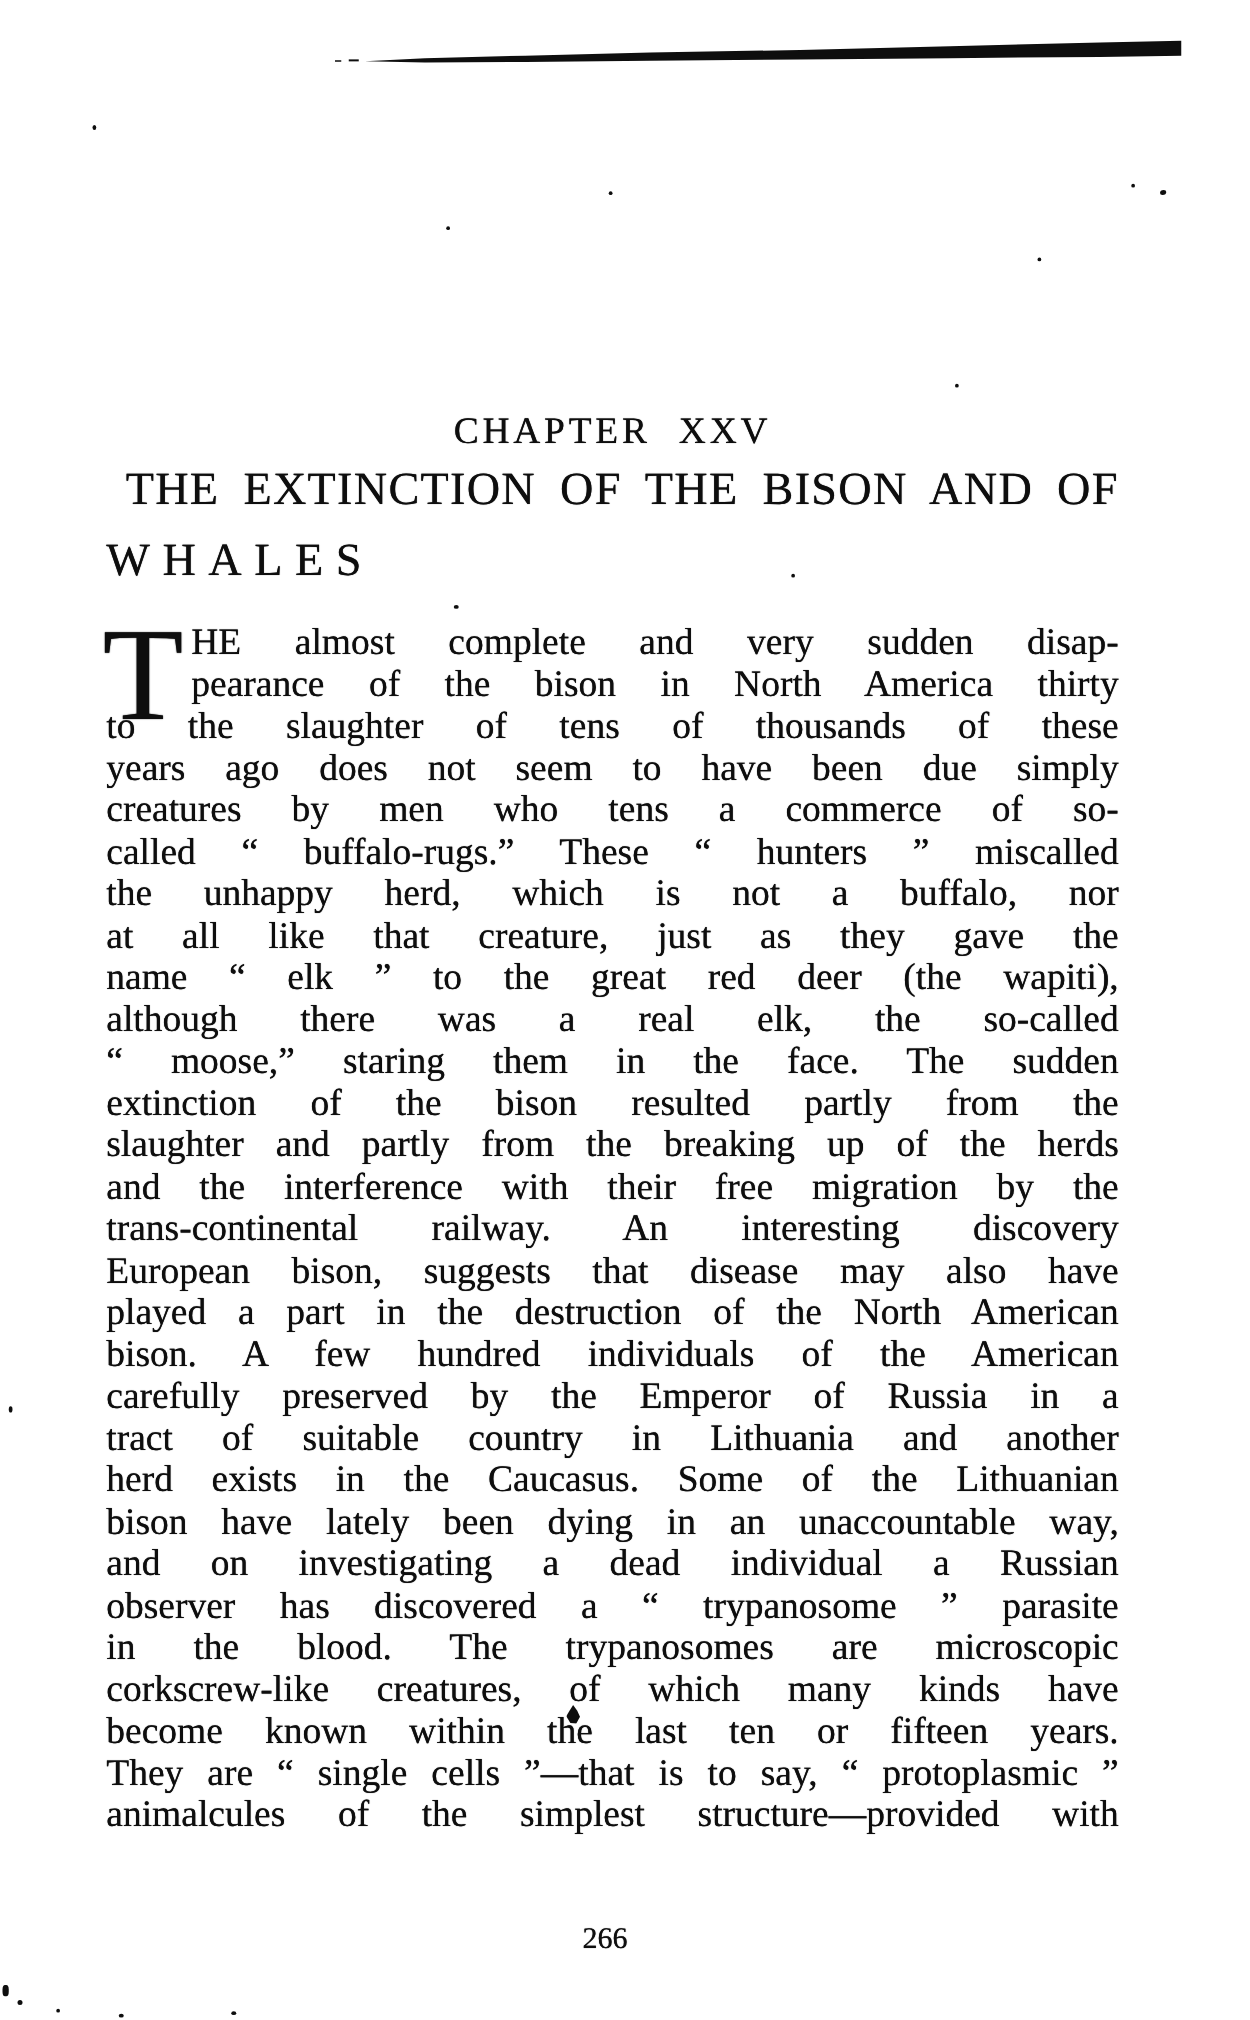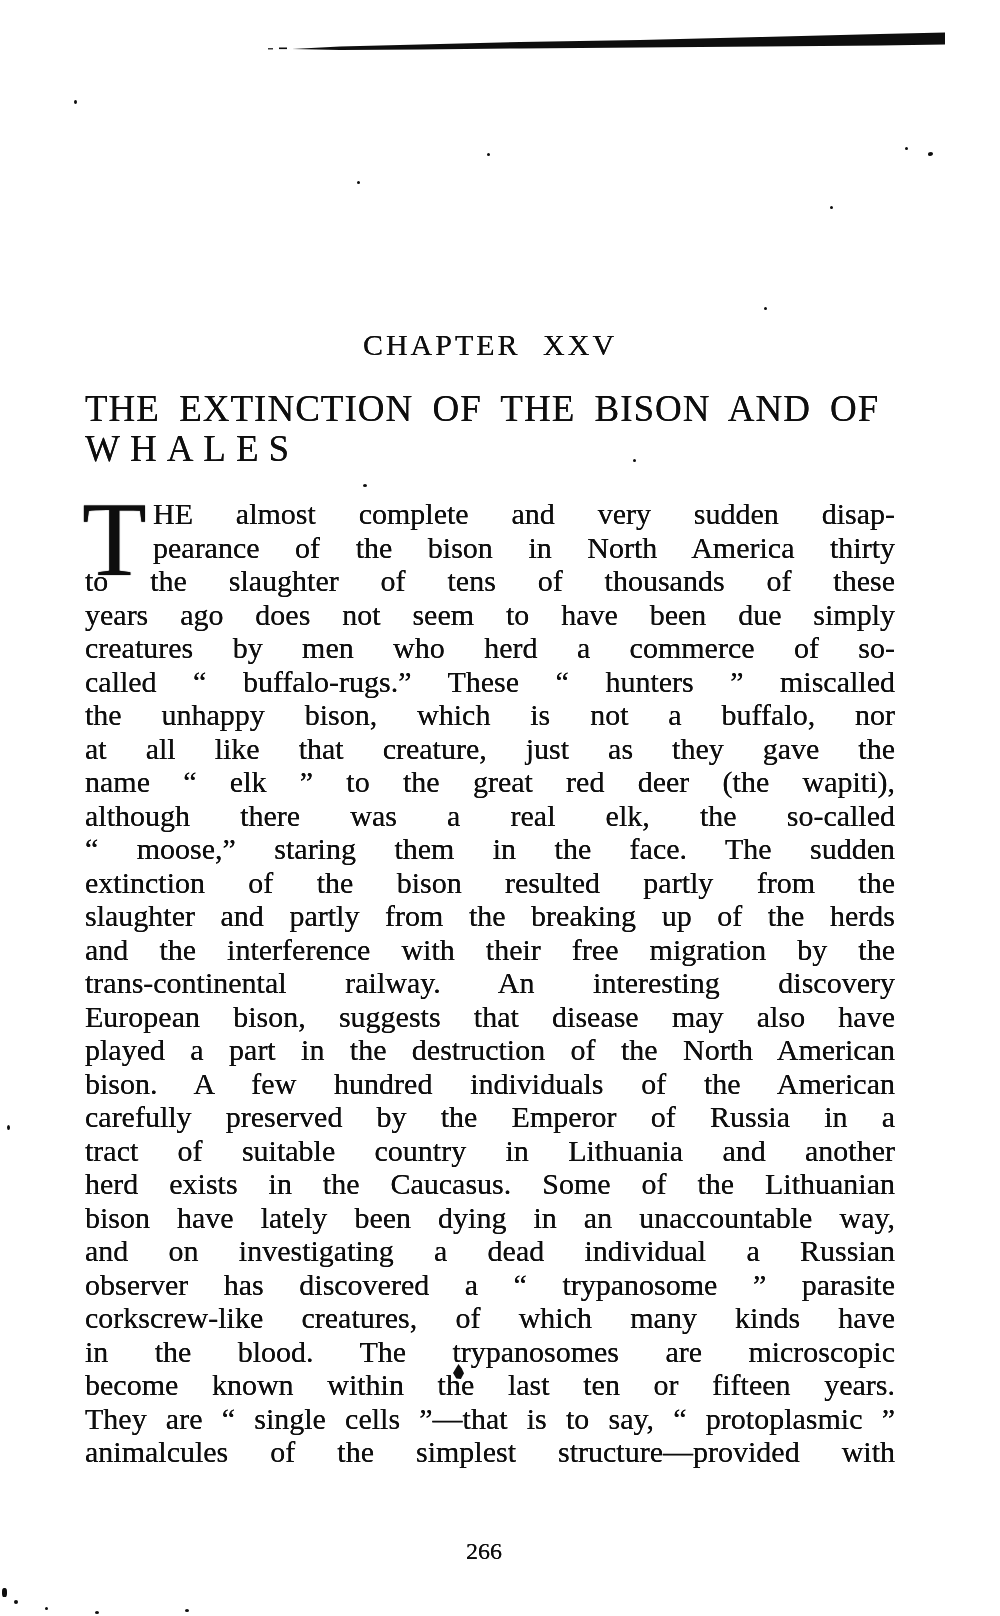--- a/index.html
+++ b/index.html
@@ -22,22 +22,22 @@
   
   .scan-bar{position:absolute;left:0;top:0;width:1000px;height:60px;}
 
   
   .chapter-heading{
     position:absolute;left:85px;top:328px;width:810px;
     text-align:center;font-size:30px;line-height:33px;
     letter-spacing:3px;word-spacing:12px;
   }
   .title-line1{
-    position:absolute;left:85px;top:389px;width:810px;
-    text-align:left;font-size:37px;line-height:40px;
+    position:absolute;left:85px;top:372px;width:810px;
+    text-align:right;font-size:37px;line-height:40px;
     letter-spacing:1px;word-spacing:9px;
   }
   .title-line2{
     position:absolute;left:85px;top:429px;width:810px;
     font-size:37px;line-height:40px;
     letter-spacing:10px;
   }
 
   
   .body-block{
@@ -89,42 +89,42 @@
   <div class="title-line1 ink">THE EXTINCTION OF THE BISON AND OF</div>
 
   <div class="title-line2 ink">WHALES</div>
 
   <div class="body-block ink">
     <span class="dropcap">T</span>
     <div class="line indent">HE almost complete and very sudden disap-</div>
     <div class="line indent">pearance of the bison in North America thirty</div>
     <div class="line">to the slaughter of tens of thousands of these</div>
     <div class="line">years ago does not seem to have been due simply</div>
-    <div class="line">creatures by men who herd a commerce of so-</div>
+    <div class="line">creatures by men who tens a commerce of so-</div>
     <div class="line">called “ buffalo-rugs.” These “ hunters ” miscalled</div>
-    <div class="line">the unhappy bison, which is not a buffalo, nor</div>
+    <div class="line">the unhappy herd, which is not a buffalo, nor</div>
     <div class="line">at all like that creature, just as they gave the</div>
     <div class="line">name “ elk ” to the great red deer (the wapiti),</div>
     <div class="line">although there was a real elk, the so-called</div>
     <div class="line">“ moose,” staring them in the face. The sudden</div>
     <div class="line">extinction of the bison resulted partly from the</div>
     <div class="line">slaughter and partly from the breaking up of the herds</div>
     <div class="line">and the interference with their free migration by the</div>
     <div class="line">trans-continental railway. An interesting discovery</div>
     <div class="line">European bison, suggests that disease may also have</div>
     <div class="line">played a part in the destruction of the North American</div>
     <div class="line">bison. A few hundred individuals of the American</div>
     <div class="line">carefully preserved by the Emperor of Russia in a</div>
     <div class="line">tract of suitable country in Lithuania and another</div>
     <div class="line">herd exists in the Caucasus. Some of the Lithuanian</div>
     <div class="line">bison have lately been dying in an unaccountable way,</div>
     <div class="line">and on investigating a dead individual a Russian</div>
     <div class="line">observer has discovered a “ trypanosome ” parasite</div>
+    <div class="line">in the blood. The trypanosomes are microscopic</div>
     <div class="line">corkscrew-like creatures, of which many kinds have</div>
-    <div class="line">in the blood. The trypanosomes are microscopic</div>
     <div class="line">become known within the last ten or fifteen years.</div>
     <div class="line">They are “ single cells ”—that is to say, “ protoplasmic ”</div>
     <div class="line">animalcules of the simplest structure—provided with</div>
   </div>
 
   <div class="page-number ink">266</div>
 
   <div class="blot"></div>
 
   <div class="speck" style="left:74px;top:100px;width:3px;height:4px;"></div>

